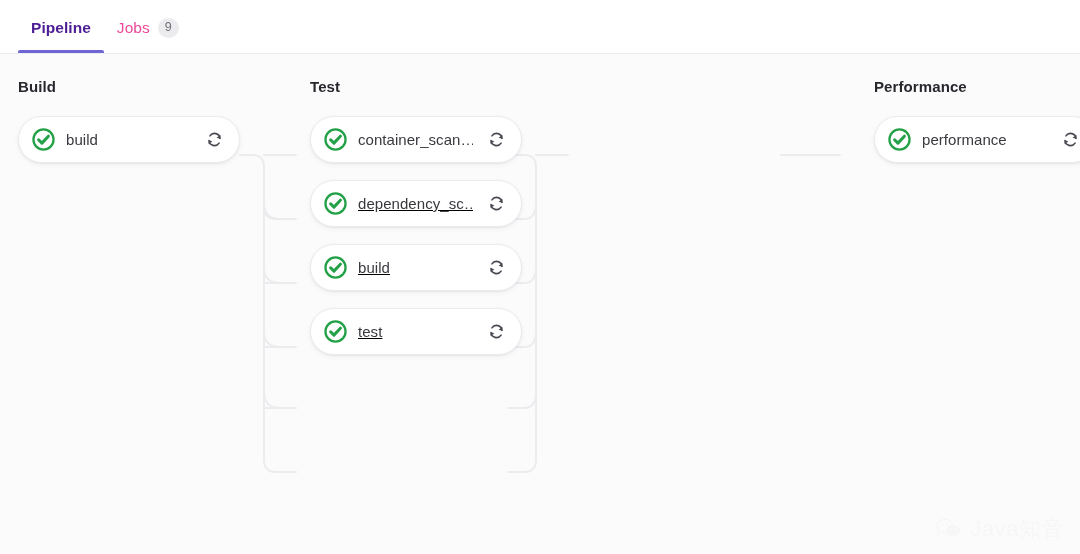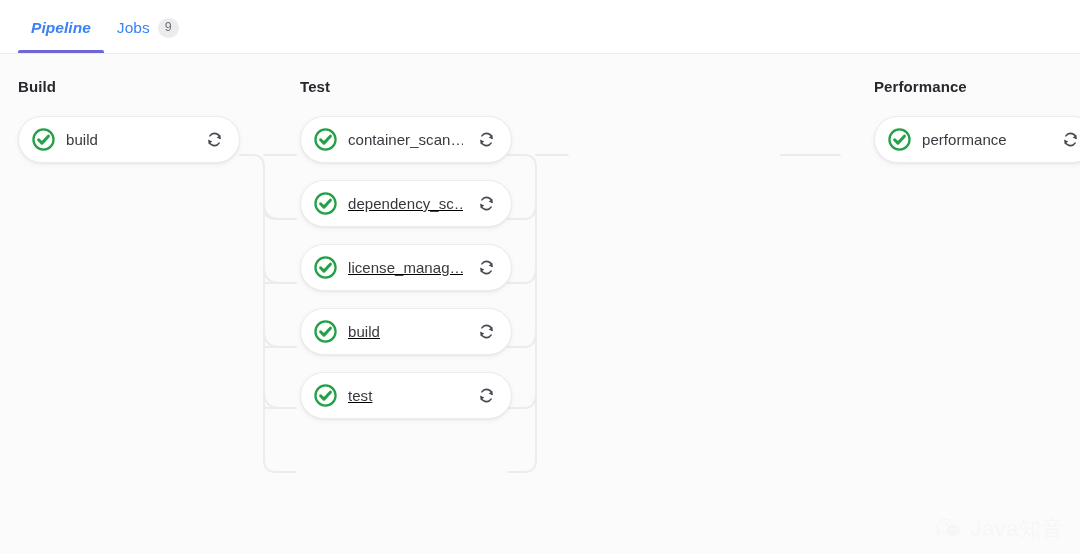--- a/index.html
+++ b/index.html
@@ -44,28 +44,27 @@
     gap: 8px;
     height: 53px;
     padding: 0 13px;
     box-sizing: border-box;
     cursor: pointer;
     user-select: none;
   }
   .tab-label {
     font-size: 15.5px;
     line-height: 1;
-    color: #3b82f6;
+    color: #ec4899;
     letter-spacing: 0.05px;
     padding-top: 2px;
   }
   .tab.active .tab-label {
-    color: #3b82f6;
+    color: #4c1d95;
     font-weight: bold;
-    font-style: italic;
   }
   .tab.active .tab-underline {
     position: absolute;
     left: 0;
     right: 0;
     bottom: 0;
     height: 3px;
     background: #6e66d4;
     border-radius: 2px 2px 0 0;
   }
@@ -264,21 +263,21 @@
               <path d="M2.8 8.9 A5.2 5.2 0 0 0 12.3 11.4" stroke="#4a4851" stroke-width="1.5" stroke-linecap="round"></path>
               <path d="M13.6 3.5 L13.3 7.3 L10.0 6.4 Z" fill="#4a4851"></path>
               <path d="M2.4 12.5 L2.7 8.7 L6.0 9.6 Z" fill="#4a4851"></path>
             </svg>
           </button>
         </div>
 
       </div>
     </div>
 
-    <div class="stage" style="left:300px; top:24px; width:212px;">
+    <div class="stage" style="left:310px; top:24px; width:212px;">
       <div class="stage-title">Test</div>
       <div class="stage-jobs">
 
 
         <div class="job">
           <svg class="status-icon" viewBox="0 0 16 16">
             <circle cx="8" cy="8" r="7" fill="none" stroke="#24a148" stroke-width="1.6"></circle>
             <path d="M4.6 8.2 L6.9 10.5 L11.4 5.7" fill="none" stroke="#24a148" stroke-width="2.1" stroke-linecap="round" stroke-linejoin="round"></path>
           </svg>
           <span class="job-name">container_scan…</span>
@@ -301,35 +300,20 @@
           <button class="retry-btn">
             <svg width="17" height="17" viewBox="0 0 16 16" fill="none">
               <path d="M13.2 7.1 A5.2 5.2 0 0 0 3.7 4.6" stroke="#4a4851" stroke-width="1.5" stroke-linecap="round"></path>
               <path d="M2.8 8.9 A5.2 5.2 0 0 0 12.3 11.4" stroke="#4a4851" stroke-width="1.5" stroke-linecap="round"></path>
               <path d="M13.6 3.5 L13.3 7.3 L10.0 6.4 Z" fill="#4a4851"></path>
               <path d="M2.4 12.5 L2.7 8.7 L6.0 9.6 Z" fill="#4a4851"></path>
             </svg>
           </button>
         </div>
 
-        <div class="job">
-          <svg class="status-icon" viewBox="0 0 16 16">
-            <circle cx="8" cy="8" r="7" fill="none" stroke="#24a148" stroke-width="1.6"></circle>
-            <path d="M4.6 8.2 L6.9 10.5 L11.4 5.7" fill="none" stroke="#24a148" stroke-width="2.1" stroke-linecap="round" stroke-linejoin="round"></path>
-          </svg>
-          <span class="job-name">license_manag…</span>
-          <button class="retry-btn">
-            <svg width="17" height="17" viewBox="0 0 16 16" fill="none">
-              <path d="M13.2 7.1 A5.2 5.2 0 0 0 3.7 4.6" stroke="#4a4851" stroke-width="1.5" stroke-linecap="round"></path>
-              <path d="M2.8 8.9 A5.2 5.2 0 0 0 12.3 11.4" stroke="#4a4851" stroke-width="1.5" stroke-linecap="round"></path>
-              <path d="M13.6 3.5 L13.3 7.3 L10.0 6.4 Z" fill="#4a4851"></path>
-              <path d="M2.4 12.5 L2.7 8.7 L6.0 9.6 Z" fill="#4a4851"></path>
-            </svg>
-          </button>
-        </div>
 
         <div class="job">
           <svg class="status-icon" viewBox="0 0 16 16">
             <circle cx="8" cy="8" r="7" fill="none" stroke="#24a148" stroke-width="1.6"></circle>
             <path d="M4.6 8.2 L6.9 10.5 L11.4 5.7" fill="none" stroke="#24a148" stroke-width="2.1" stroke-linecap="round" stroke-linejoin="round"></path>
           </svg>
           <span class="job-name">build</span>
           <button class="retry-btn">
             <svg width="17" height="17" viewBox="0 0 16 16" fill="none">
               <path d="M13.2 7.1 A5.2 5.2 0 0 0 3.7 4.6" stroke="#4a4851" stroke-width="1.5" stroke-linecap="round"></path>

